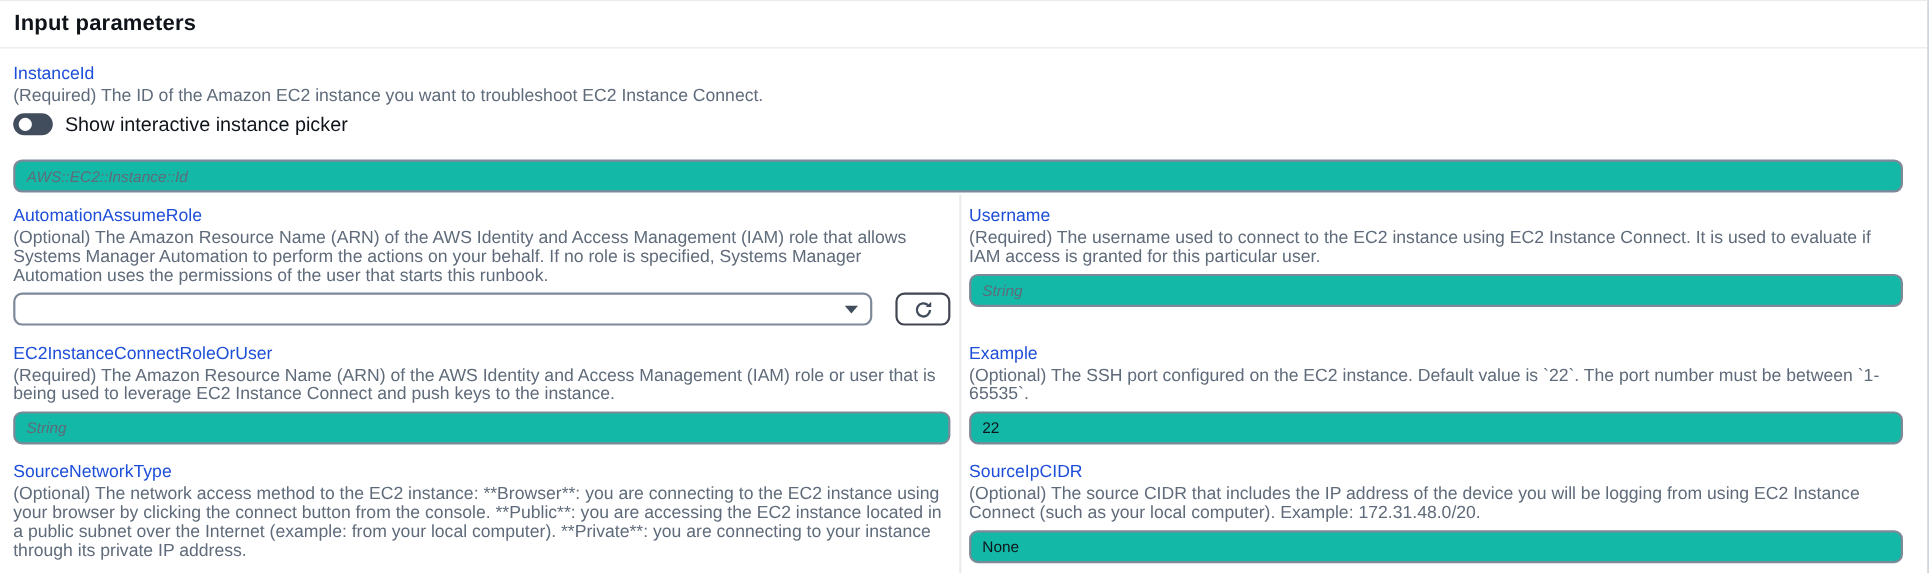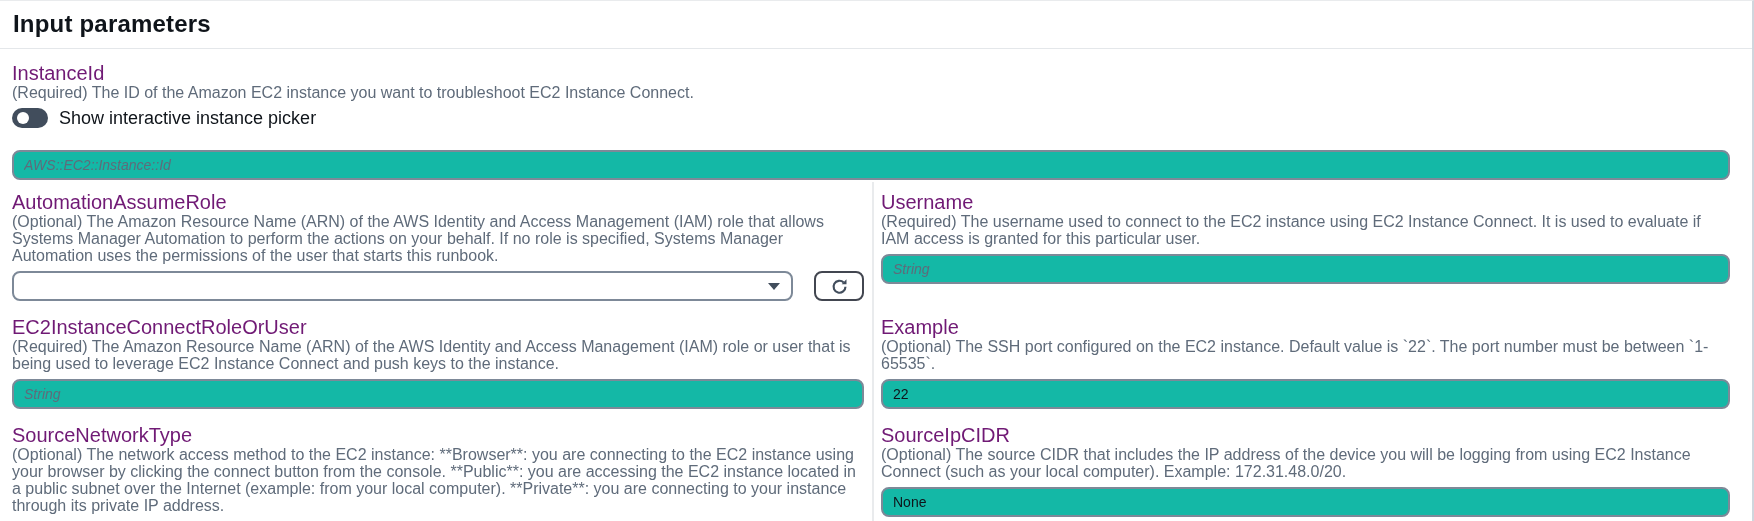--- a/index.html
+++ b/index.html
@@ -4,24 +4,24 @@
 <style>
   * { margin:0; padding:0; box-sizing:border-box; }
   html,body { background:#ffffff; }
   body { font-family:"Liberation Sans", sans-serif; color:#0f141a; }
   .panel {
     position:relative; width:1754px; height:521px; overflow:hidden;
     background:#fff; border-top:1px solid #e9ebed; border-right:2px solid #d0d6dd;
     display:flex; flex-direction:column;
   }
   .panel-header { padding:9px 20px 10px 13px; }
-  .panel-title { font-size:24px; font-weight:700; color:#0f141a; letter-spacing:.2px; }
+  .panel-title { font-size:20px; font-weight:700; color:#0f141a; letter-spacing:.2px; }
   .header-divider { height:1px; background:#e4e7ea; width:100%; }
   .content { flex:1 1 auto; display:flex; flex-direction:column; padding:14px 22px 0 12px; }
-  .field-label { font-size:20px; line-height:20px; color:#701a75; margin-bottom:1px; }
+  .field-label { font-size:16px; line-height:20px; color:#1d4ed8; margin-bottom:1px; }
   .field-desc  { font-size:16px; line-height:17px; color:#5f6b7a; margin-bottom:7px; }
   .toggle-row { display:flex; align-items:center; gap:11px; margin-top:5px; height:20px; }
   .toggle { position:relative; width:36px; height:20px; background:#414d5c; border-radius:10px; cursor:pointer; flex:0 0 auto; }
   .toggle-knob { position:absolute; top:4px; left:5px; width:12px; height:12px; border-radius:50%; background:#ffffff; }
   .toggle-label { font-size:18px; color:#0f141a; }
   .text-input {
     width:100%; height:30px; border:2px solid #7d8998; border-radius:8px;
     padding:0 10px; font-size:14px; color:#0f141a; background:#14b8a6; outline:none;
     font-family:"Liberation Sans", sans-serif;
   }

